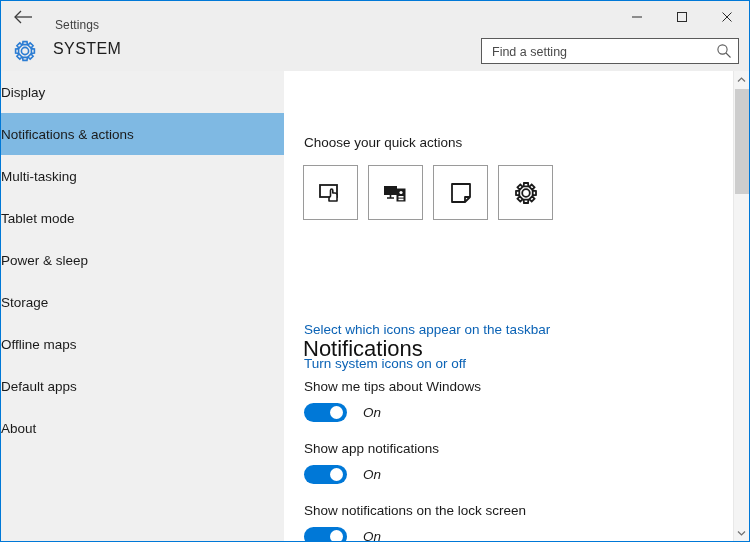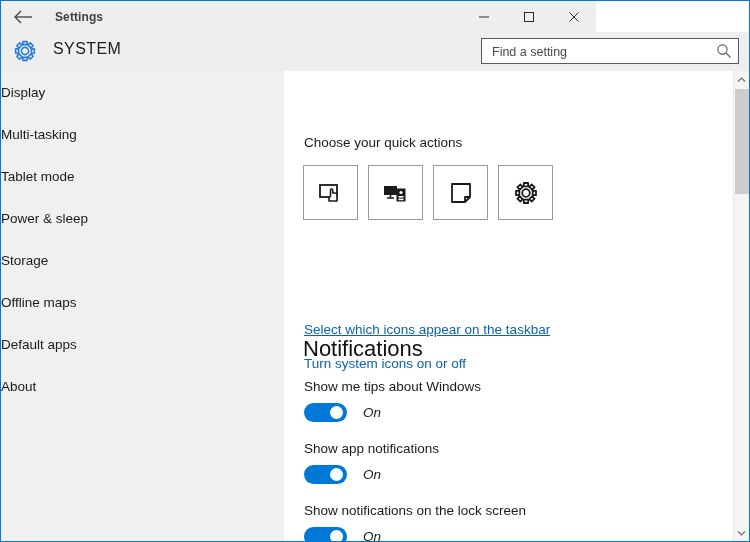--- a/index.html
+++ b/index.html
@@ -21,26 +21,25 @@
     box-sizing: border-box;
     border: 1px solid #0078d7;
     background: #ffffff;
     overflow: hidden;
   }
 
   
   .titlebar {
     position: absolute;
     left: 0; top: 0;
-    width: 595px;
+    width: 748px;
     height: 31px;
     background: #eeeeee;
     display: flex;
-    align-items: center;
-    font-weight: bold;
+    align-items: flex-end;
   }
   .back-btn {
     width: 46px;
     height: 31px;
     display: flex;
     align-items: center;
     justify-content: center;
     color: #3c3c3c;
   }
   .back-btn svg { display: block; }
@@ -189,21 +188,21 @@
   .tile svg { display: block; }
 
   .link {
     position: absolute;
     left: 18px;
     font-size: 13.5px;
     color: #0a62b5;
     text-decoration: none;
     cursor: pointer;
   }
-  .link-taskbar { top: 251px; text-decoration: underline; }
+  .link-taskbar { top: 251px; }
   .link-sysicons { top: 285px; }
 
   .h2 {
     position: absolute;
     left: 17px; top: 265px;
     font-size: 22px;
     font-weight: normal;
     color: #111111;
     margin: 0;
   }
@@ -346,20 +345,23 @@
       </span>
     </div>
   </div>
 
   <div class="body-area">
 
     <nav class="sidebar">
       <div class="nav-item">
         <span>Display</span>
       </div>
+      <div class="nav-item active">
+        <span>Notifications &amp; actions</span>
+      </div>
       <div class="nav-item">
         <span>Multi-tasking</span>
       </div>
       <div class="nav-item">
         <span>Tablet mode</span>
       </div>
       <div class="nav-item">
         <span>Power &amp; sleep</span>
       </div>
       <div class="nav-item">

